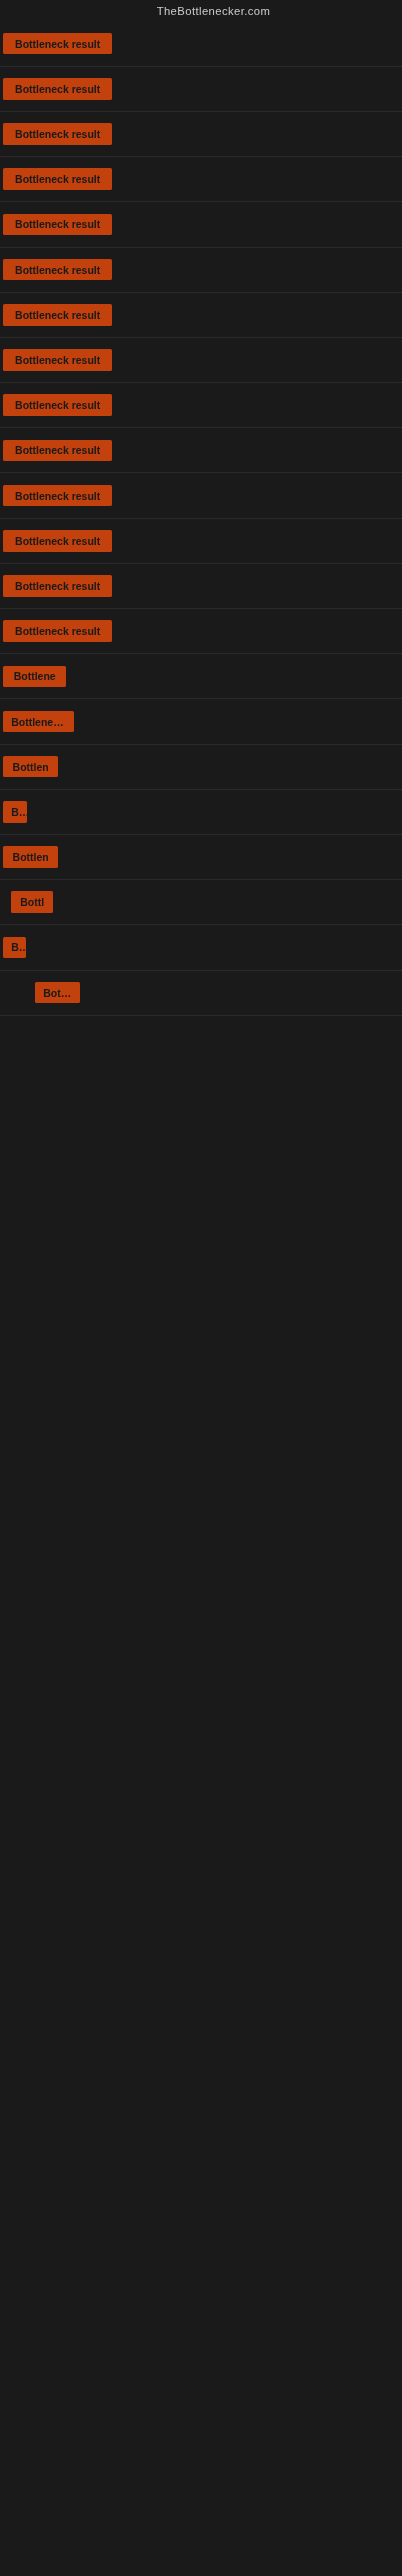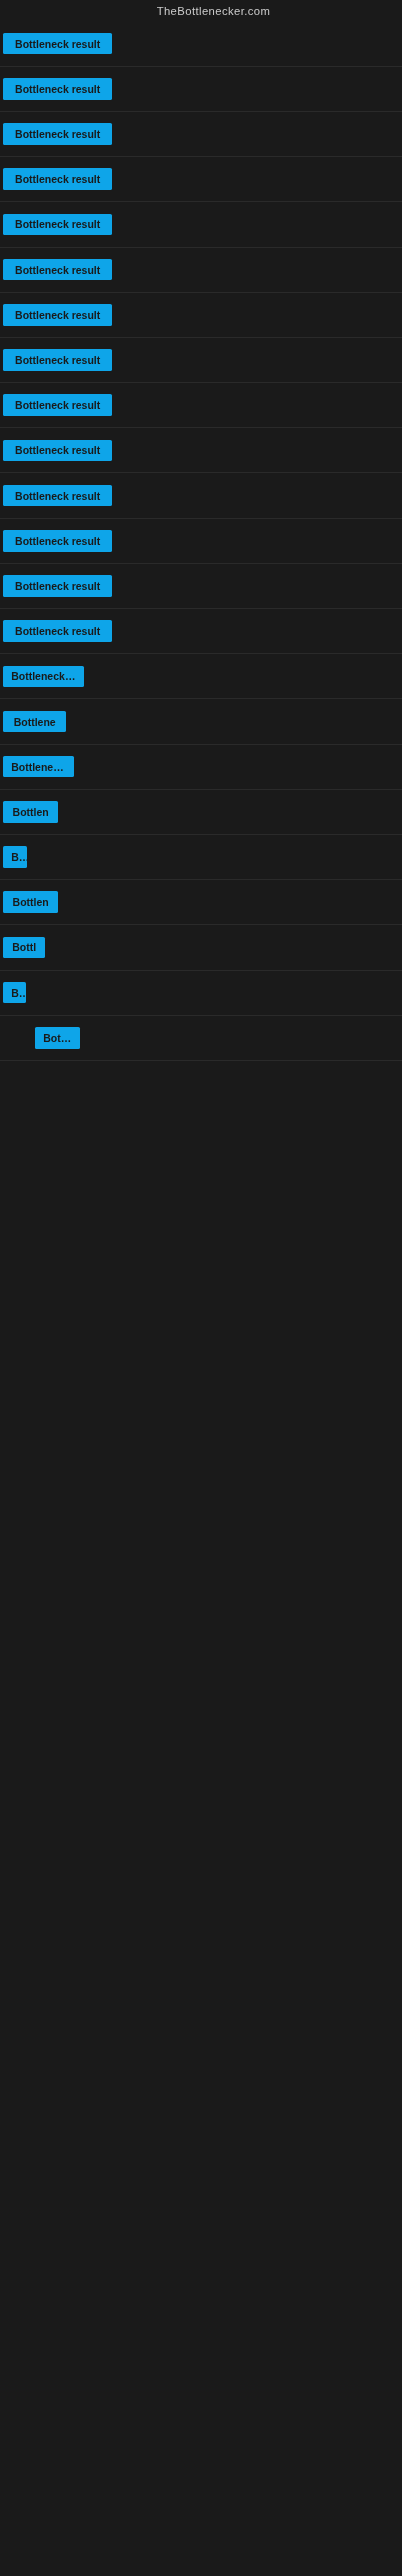--- a/index.html
+++ b/index.html
@@ -20,21 +20,21 @@
       text-align: center;
       color: #cccccc;
       font-size: 11.3px;
       padding: 4.8px 0;
       letter-spacing: 0.4px;
       margin-left: 24px;
     }
 
     .bottleneck-button {
       display: inline-block;
-      background-color: #0ea5e9;
+      background-color: #c2410c;
       color: #1a1a1a;
       font-size: 10.5px;
       font-weight: bold;
       padding: 4.8px 8px;
       border: none;
       cursor: pointer;
       border-radius: 1.6px;
       white-space: nowrap;
       overflow: hidden;
       text-overflow: ellipsis;
@@ -58,23 +58,22 @@
     <div class="row"><button class="bottleneck-button" style="max-width: 109px; width: 109px;">Bottleneck result</button></div>
     <div class="row"><button class="bottleneck-button" style="max-width: 109px; width: 109px;">Bottleneck result</button></div>
     <div class="row"><button class="bottleneck-button" style="max-width: 109px; width: 109px;">Bottleneck result</button></div>
     <div class="row"><button class="bottleneck-button" style="max-width: 109px; width: 109px;">Bottleneck result</button></div>
     <div class="row"><button class="bottleneck-button" style="max-width: 109px; width: 109px;">Bottleneck result</button></div>
     <div class="row"><button class="bottleneck-button" style="max-width: 109px; width: 109px;">Bottleneck result</button></div>
     <div class="row"><button class="bottleneck-button" style="max-width: 109px; width: 109px;">Bottleneck result</button></div>
     <div class="row"><button class="bottleneck-button" style="max-width: 109px; width: 109px;">Bottleneck result</button></div>
     <div class="row"><button class="bottleneck-button" style="max-width: 109px; width: 109px;">Bottleneck result</button></div>
     <div class="row"><button class="bottleneck-button" style="max-width: 109px; width: 109px;">Bottleneck result</button></div>
-    <div class="row"><button class="bottleneck-button" style="max-width: 81px; width: 81px;">Bottleneck re</button></div>
     <div class="row"><button class="bottleneck-button" style="max-width: 63px; width: 63px;">Bottlene</button></div>
     <div class="row"><button class="bottleneck-button" style="max-width: 71px; width: 71px;">Bottleneck r</button></div>
     <div class="row"><button class="bottleneck-button" style="max-width: 55px; width: 55px;">Bottlen</button></div>
     <div class="row"><button class="bottleneck-button" style="max-width: 24px; width: 24px;">Bo</button></div>
     <div class="row"><button class="bottleneck-button" style="max-width: 55px; width: 55px;">Bottlen</button></div>
-    <div class="row"><button class="bottleneck-button" style="max-width: 42px; width: 42px;">Bottl</button></div>
+    <div class="row"><button class="bottleneck-button" style="max-width: 42px; width: 42px; margin-left: 8px;">Bottl</button></div>
     <div class="row"><button class="bottleneck-button" style="max-width: 22.5px; width: 22.5px;">Bo</button></div>
     <div class="row"><button class="bottleneck-button" style="max-width: 45px; width: 45px; margin-left: 32px;">Bottle</button></div>
   </div>
 
 
 </body></html>

